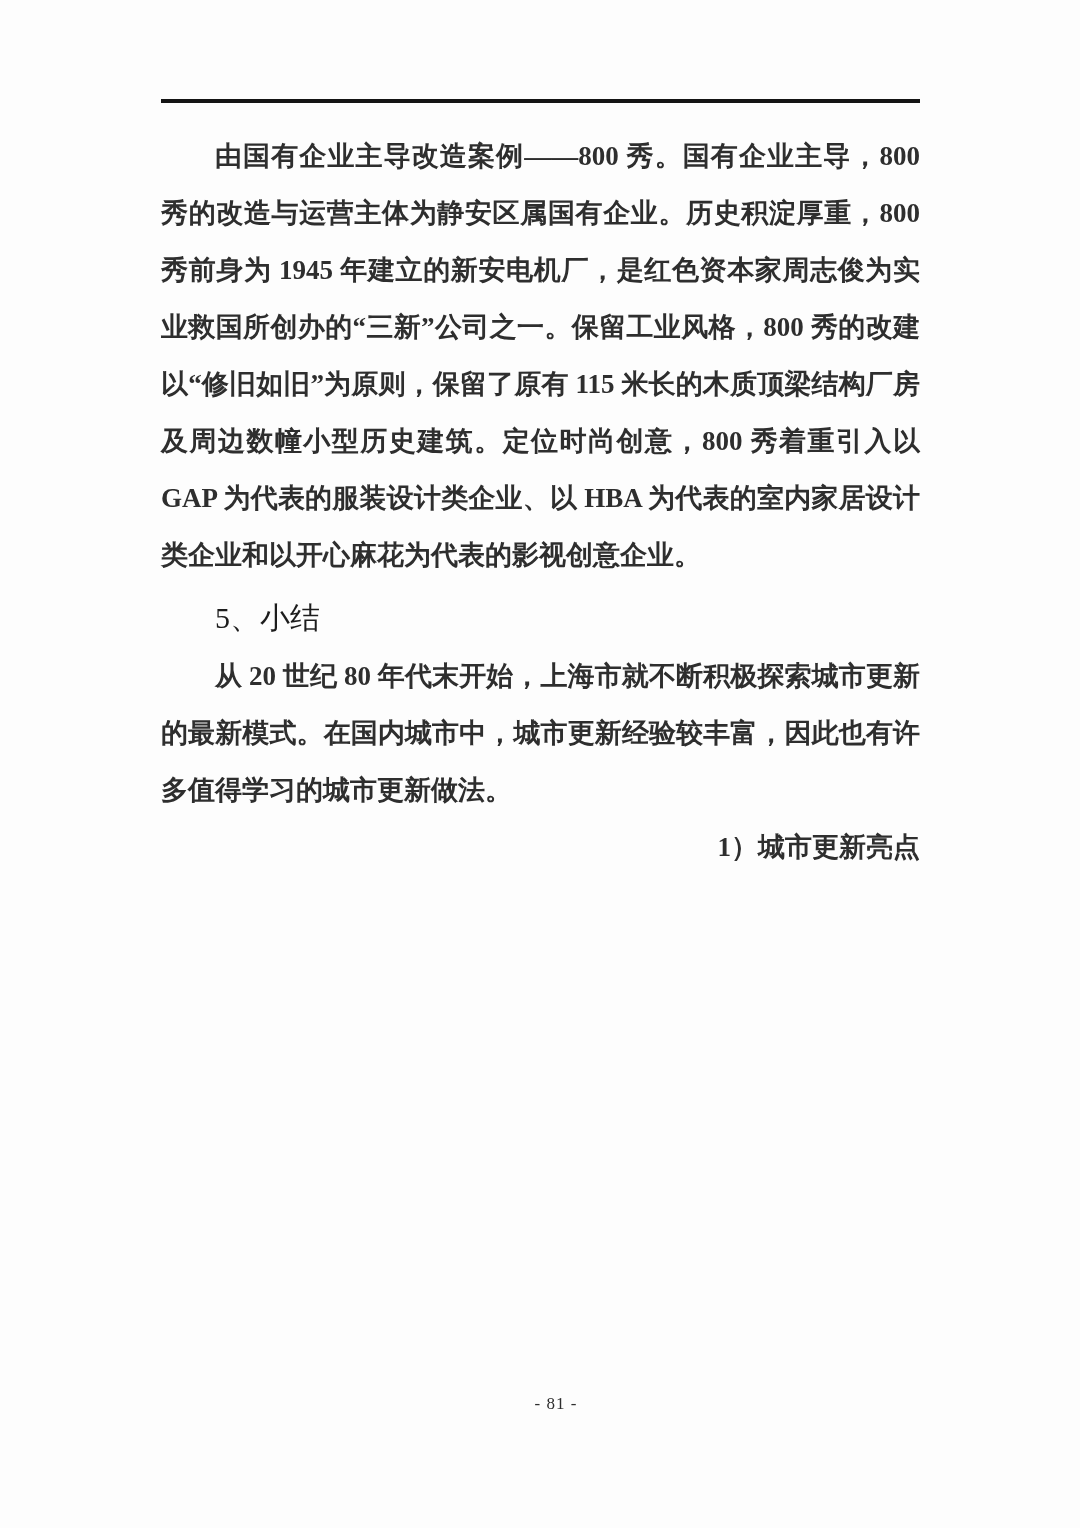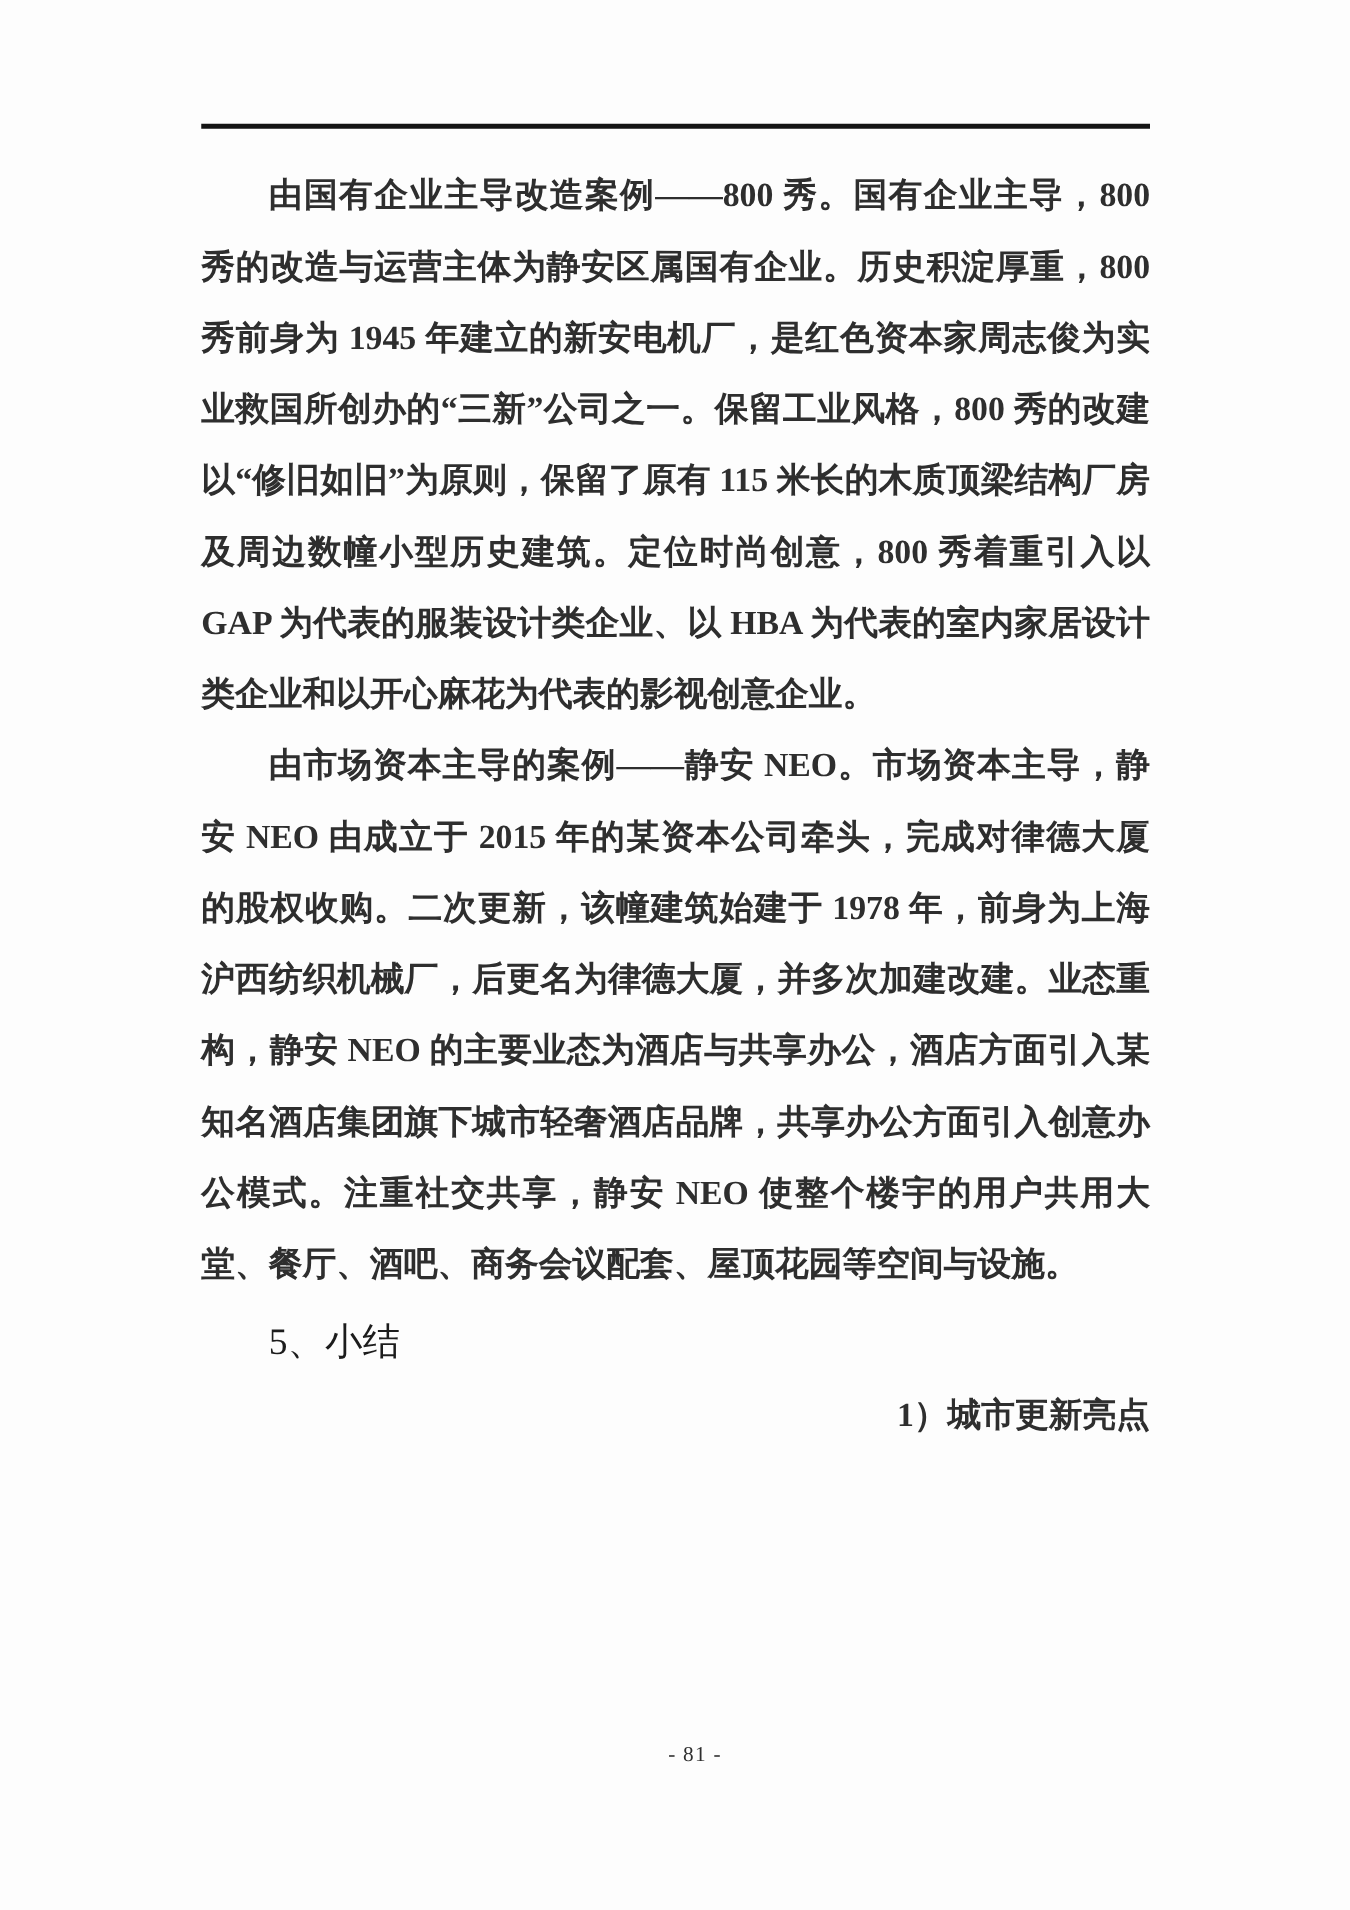--- a/index.html
+++ b/index.html
@@ -67,22 +67,22 @@
 </style>
 </head>
 <body>
 
 <div class="page">
 
   <div class="header-rule"></div>
 
   <div class="doc-body">
     <p class="para">由国有企业主导改造案例——800 秀。国有企业主导，800 秀的改造与运营主体为静安区属国有企业。历史积淀厚重，800 秀前身为 1945 年建立的新安电机厂，是红色资本家周志俊为实业救国所创办的“三新”公司之一。保留工业风格，800 秀的改建以“修旧如旧”为原则，保留了原有 115 米长的木质顶梁结构厂房及周边数幢小型历史建筑。定位时尚创意，800 秀着重引入以 GAP 为代表的服装设计类企业、以 HBA 为代表的室内家居设计类企业和以开心麻花为代表的影视创意企业。</p>
-    <p class="para">由市场资本主导的案例——静安 NEO。市场资本主导，静安 NEO 由成立于 2015 年的某资本公司牵头，完成对律德大厦的股权收购。二次更新，该幢建筑始建于 1978 年，前身为上海沪西纺织机械厂，后更名为律德大厦，并多次加建改建。业态重构，静安 NEO 的主要业态为酒店与共享办公，酒店方面引入某知名酒店集团旗下城市轻奢酒店品牌，共享办公方面引入创意办公模式。注重社交共享，静安 NEO 使整个楼宇的用户共用大堂、餐厅、酒吧、商务会议配套、屋顶花园等空间与设施。</p>
     <h2 class="heading">5、小结</h2>
+    <p class="para">从 20 世纪 80 年代末开始，上海市就不断积极探索城市更新的最新模式。在国内城市中，城市更新经验较丰富，因此也有许多值得学习的城市更新做法。</p>
     <p class="para item-heading">1）城市更新亮点</p>
   </div>
 
   <div class="footer">
     <span>- 81 -</span>
   </div>
 
 </div>
 
 </body></html>

